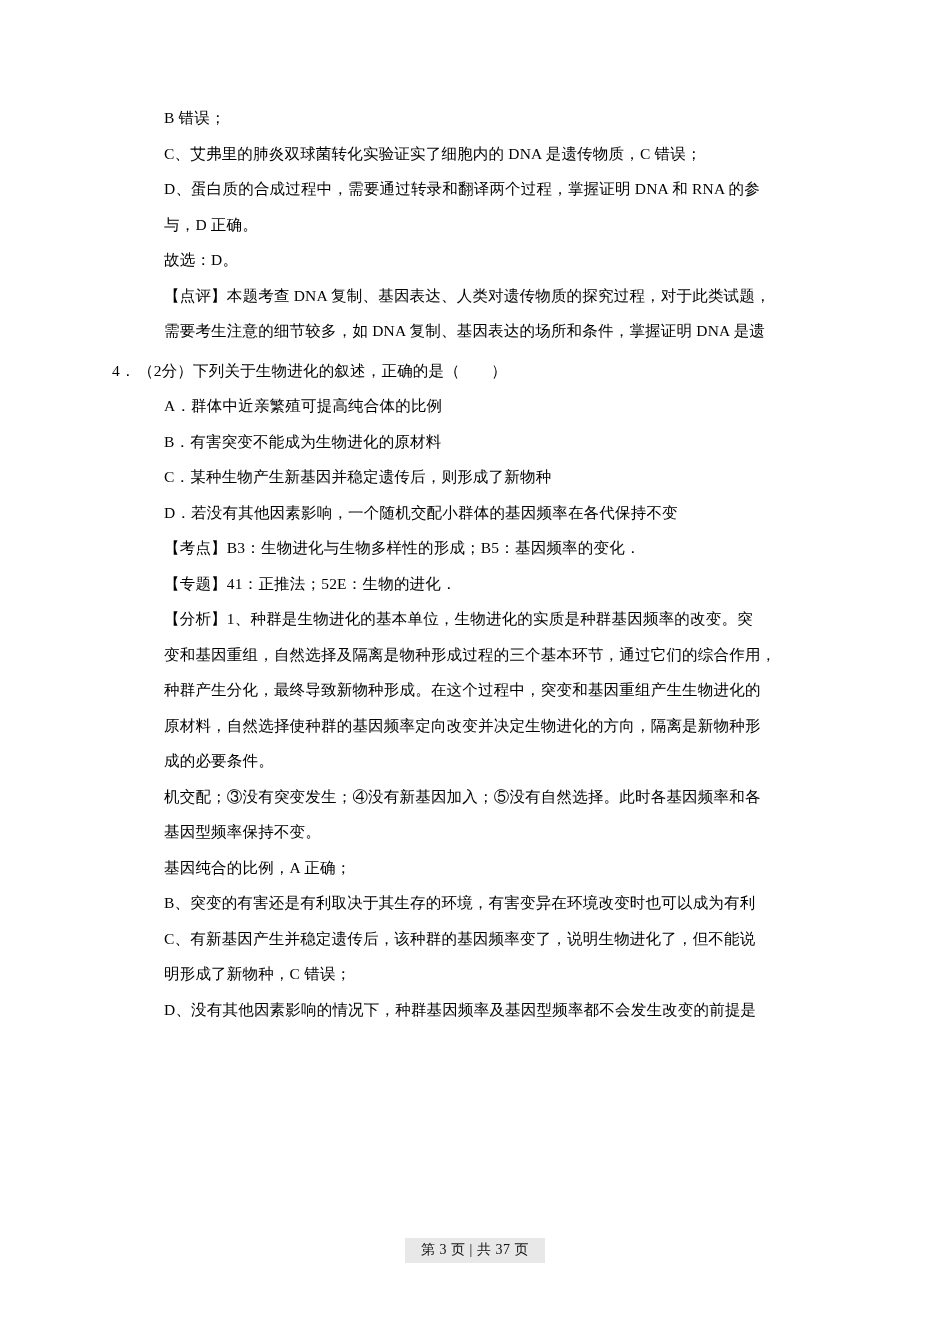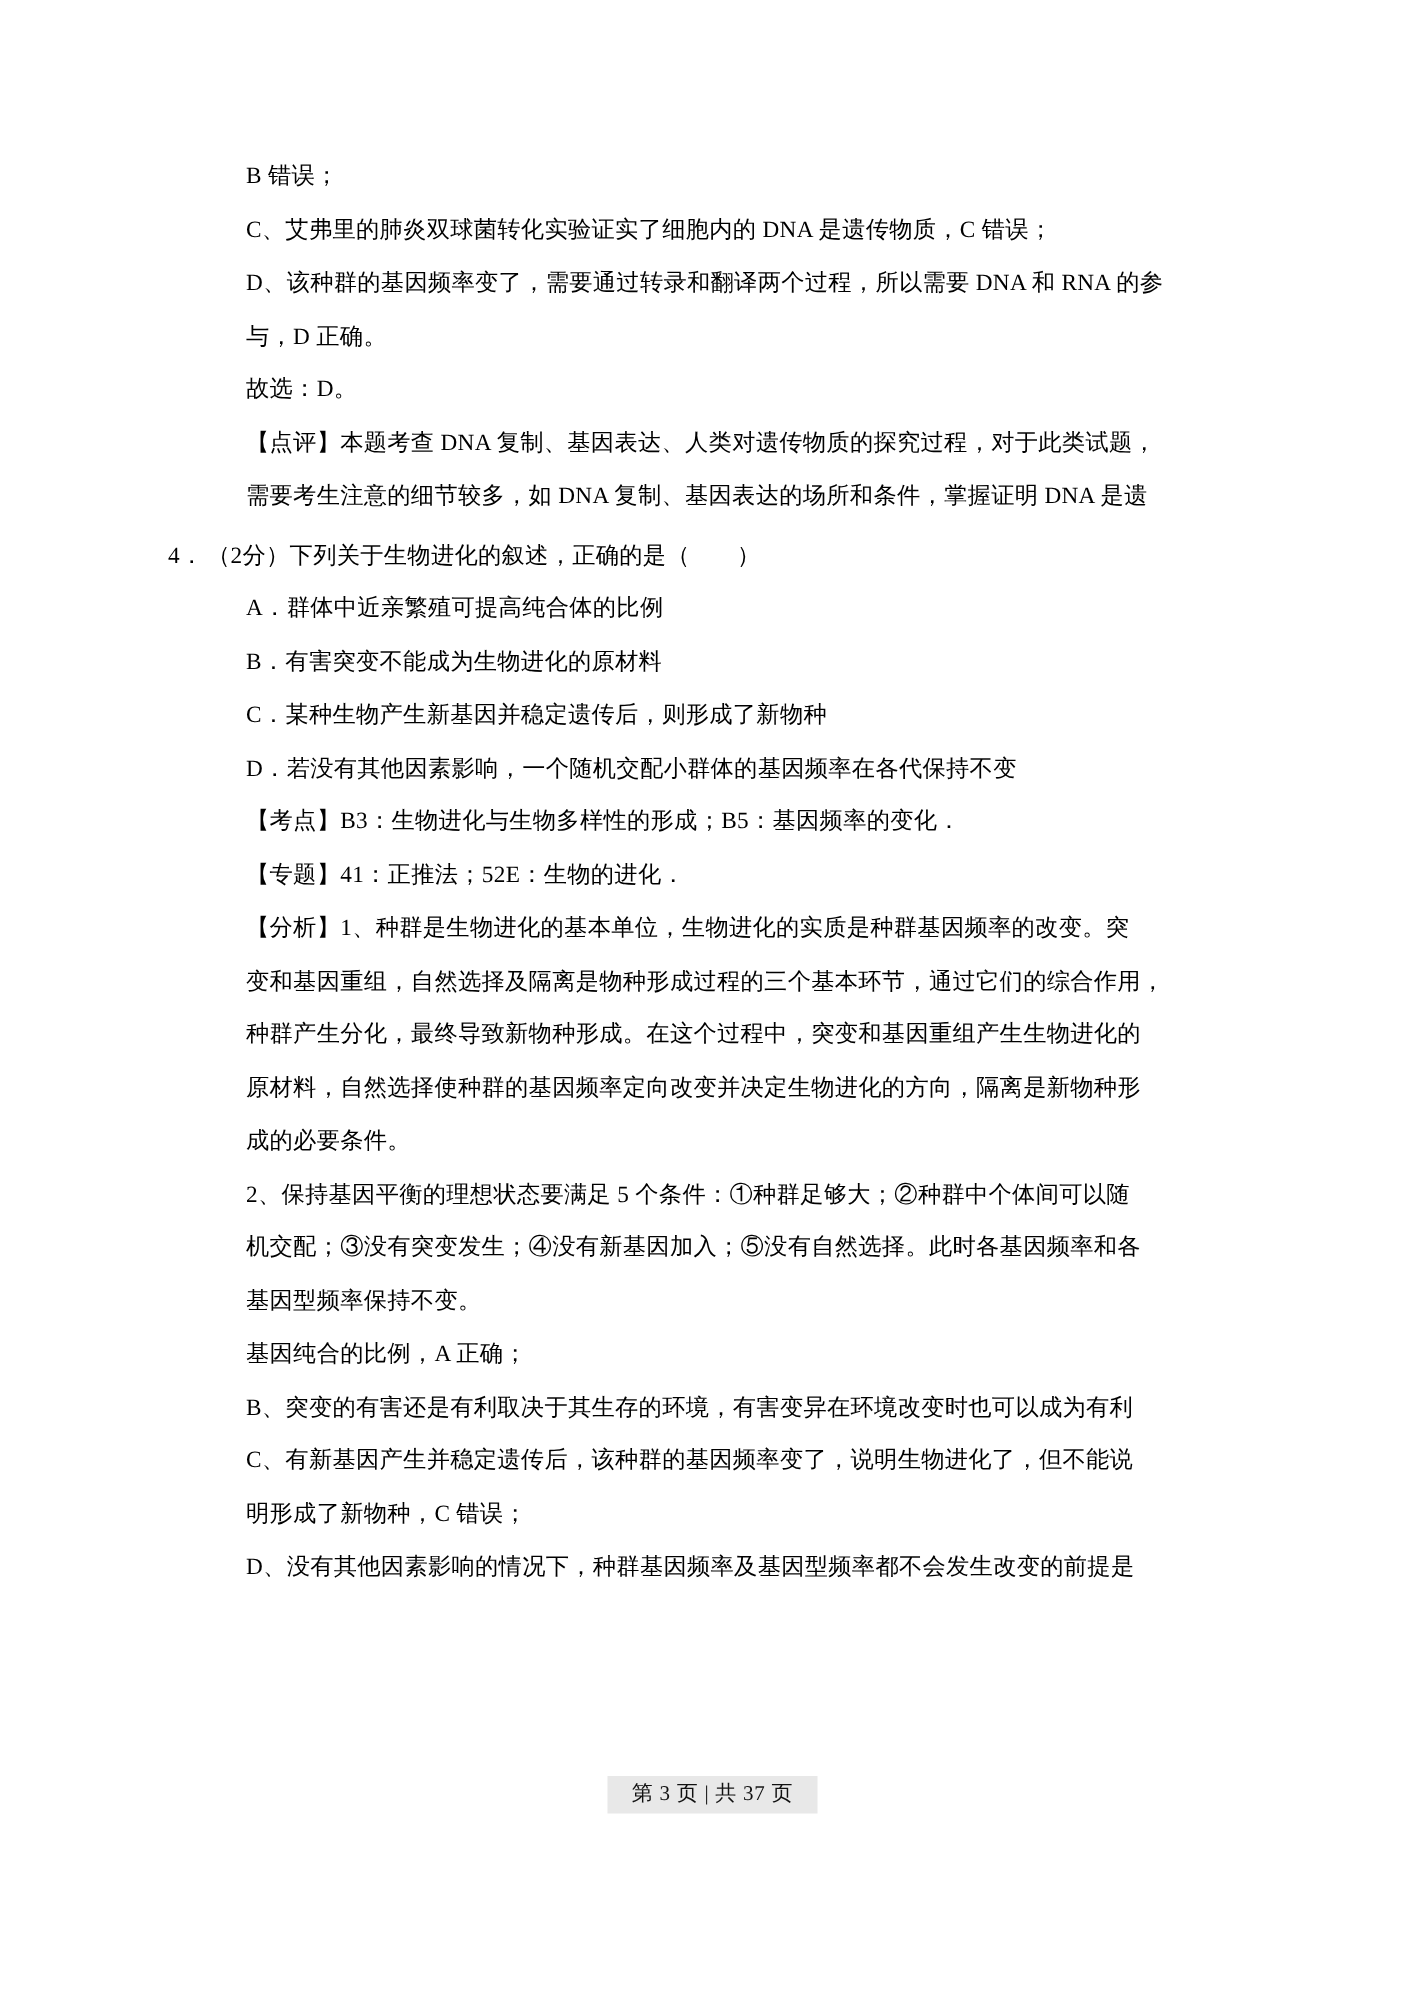--- a/index.html
+++ b/index.html
@@ -45,21 +45,21 @@
     width: 26px;
     margin-left: -26px;
   }
   .tag {
     color: #000000;
     font-weight: normal;
   }
   .footer {
     position: absolute;
     left: 0;
-    top: 1184px;
+    top: 1238px;
     width: 950px;
     text-align: center;
     font-size: 14px;
     font-family: "Liberation Serif", serif;
   }
   .footer-inner {
     display: inline-block;
     background: #e8e8e8;
     padding: 3px 16px 4px 16px;
     color: #111;
@@ -67,21 +67,21 @@
   }
 </style>
 </head>
 <body>
 
 <div class="page">
   <div class="content">
 
     <div class="line indent">B 错误；</div>
     <div class="line indent">C、艾弗里的肺炎双球菌转化实验证实了细胞内的 DNA 是遗传物质，C 错误；</div>
-    <div class="line indent">D、该种群的基因频率变了，需要通过转录和翻译两个过程，所以需要 DNA 和 RNA 的参</div>
+    <div class="line indent">D、蛋白质的合成过程中，需要通过转录和翻译两个过程，掌握证明 DNA 和 RNA 的参</div>
     <div class="line indent">与，D 正确。</div>
     <div class="line indent">故选：D。</div>
 
     <div class="line indent"><span class="tag">【点评】</span><span>本题考查 DNA 复制、基因表达、人类对遗传物质的探究过程，对于此类试题，</span></div>
     <div class="line indent">需要考生注意的细节较多，如 DNA 复制、基因表达的场所和条件，掌握证明 DNA 是遗</div>
 
     <div class="line qhead"><span class="qnum">4．</span><span>（2分）</span><span>下列关于生物进化的叙述，正确的是（　　）</span></div>
 
     <div class="line indent">A．群体中近亲繁殖可提高纯合体的比例</div>
     <div class="line indent">B．有害突变不能成为生物进化的原材料</div>
@@ -91,21 +91,20 @@
     <div class="line indent"><span class="tag">【考点】</span><span>B3：生物进化与生物多样性的形成；B5：基因频率的变化．</span></div>
 
     <div class="line indent"><span class="tag">【专题】</span><span>41：正推法；52E：生物的进化．</span></div>
 
     <div class="line indent"><span class="tag">【分析】</span><span>1、种群是生物进化的基本单位，生物进化的实质是种群基因频率的改变。突</span></div>
     <div class="line indent">变和基因重组，自然选择及隔离是物种形成过程的三个基本环节，通过它们的综合作用，</div>
     <div class="line indent">种群产生分化，最终导致新物种形成。在这个过程中，突变和基因重组产生生物进化的</div>
     <div class="line indent">原材料，自然选择使种群的基因频率定向改变并决定生物进化的方向，隔离是新物种形</div>
     <div class="line indent">成的必要条件。</div>
 
-    <div class="line indent">2、保持基因平衡的理想状态要满足 5 个条件：①种群足够大；②种群中个体间可以随</div>
     <div class="line indent">机交配；③没有突变发生；④没有新基因加入；⑤没有自然选择。此时各基因频率和各</div>
     <div class="line indent">基因型频率保持不变。</div>
 
     <div class="line indent">基因纯合的比例，A 正确；</div>
     <div class="line indent">B、突变的有害还是有利取决于其生存的环境，有害变异在环境改变时也可以成为有利</div>
     <div class="line indent">C、有新基因产生并稳定遗传后，该种群的基因频率变了，说明生物进化了，但不能说</div>
     <div class="line indent">明形成了新物种，C 错误；</div>
     <div class="line indent">D、没有其他因素影响的情况下，种群基因频率及基因型频率都不会发生改变的前提是</div>
 
   </div>

